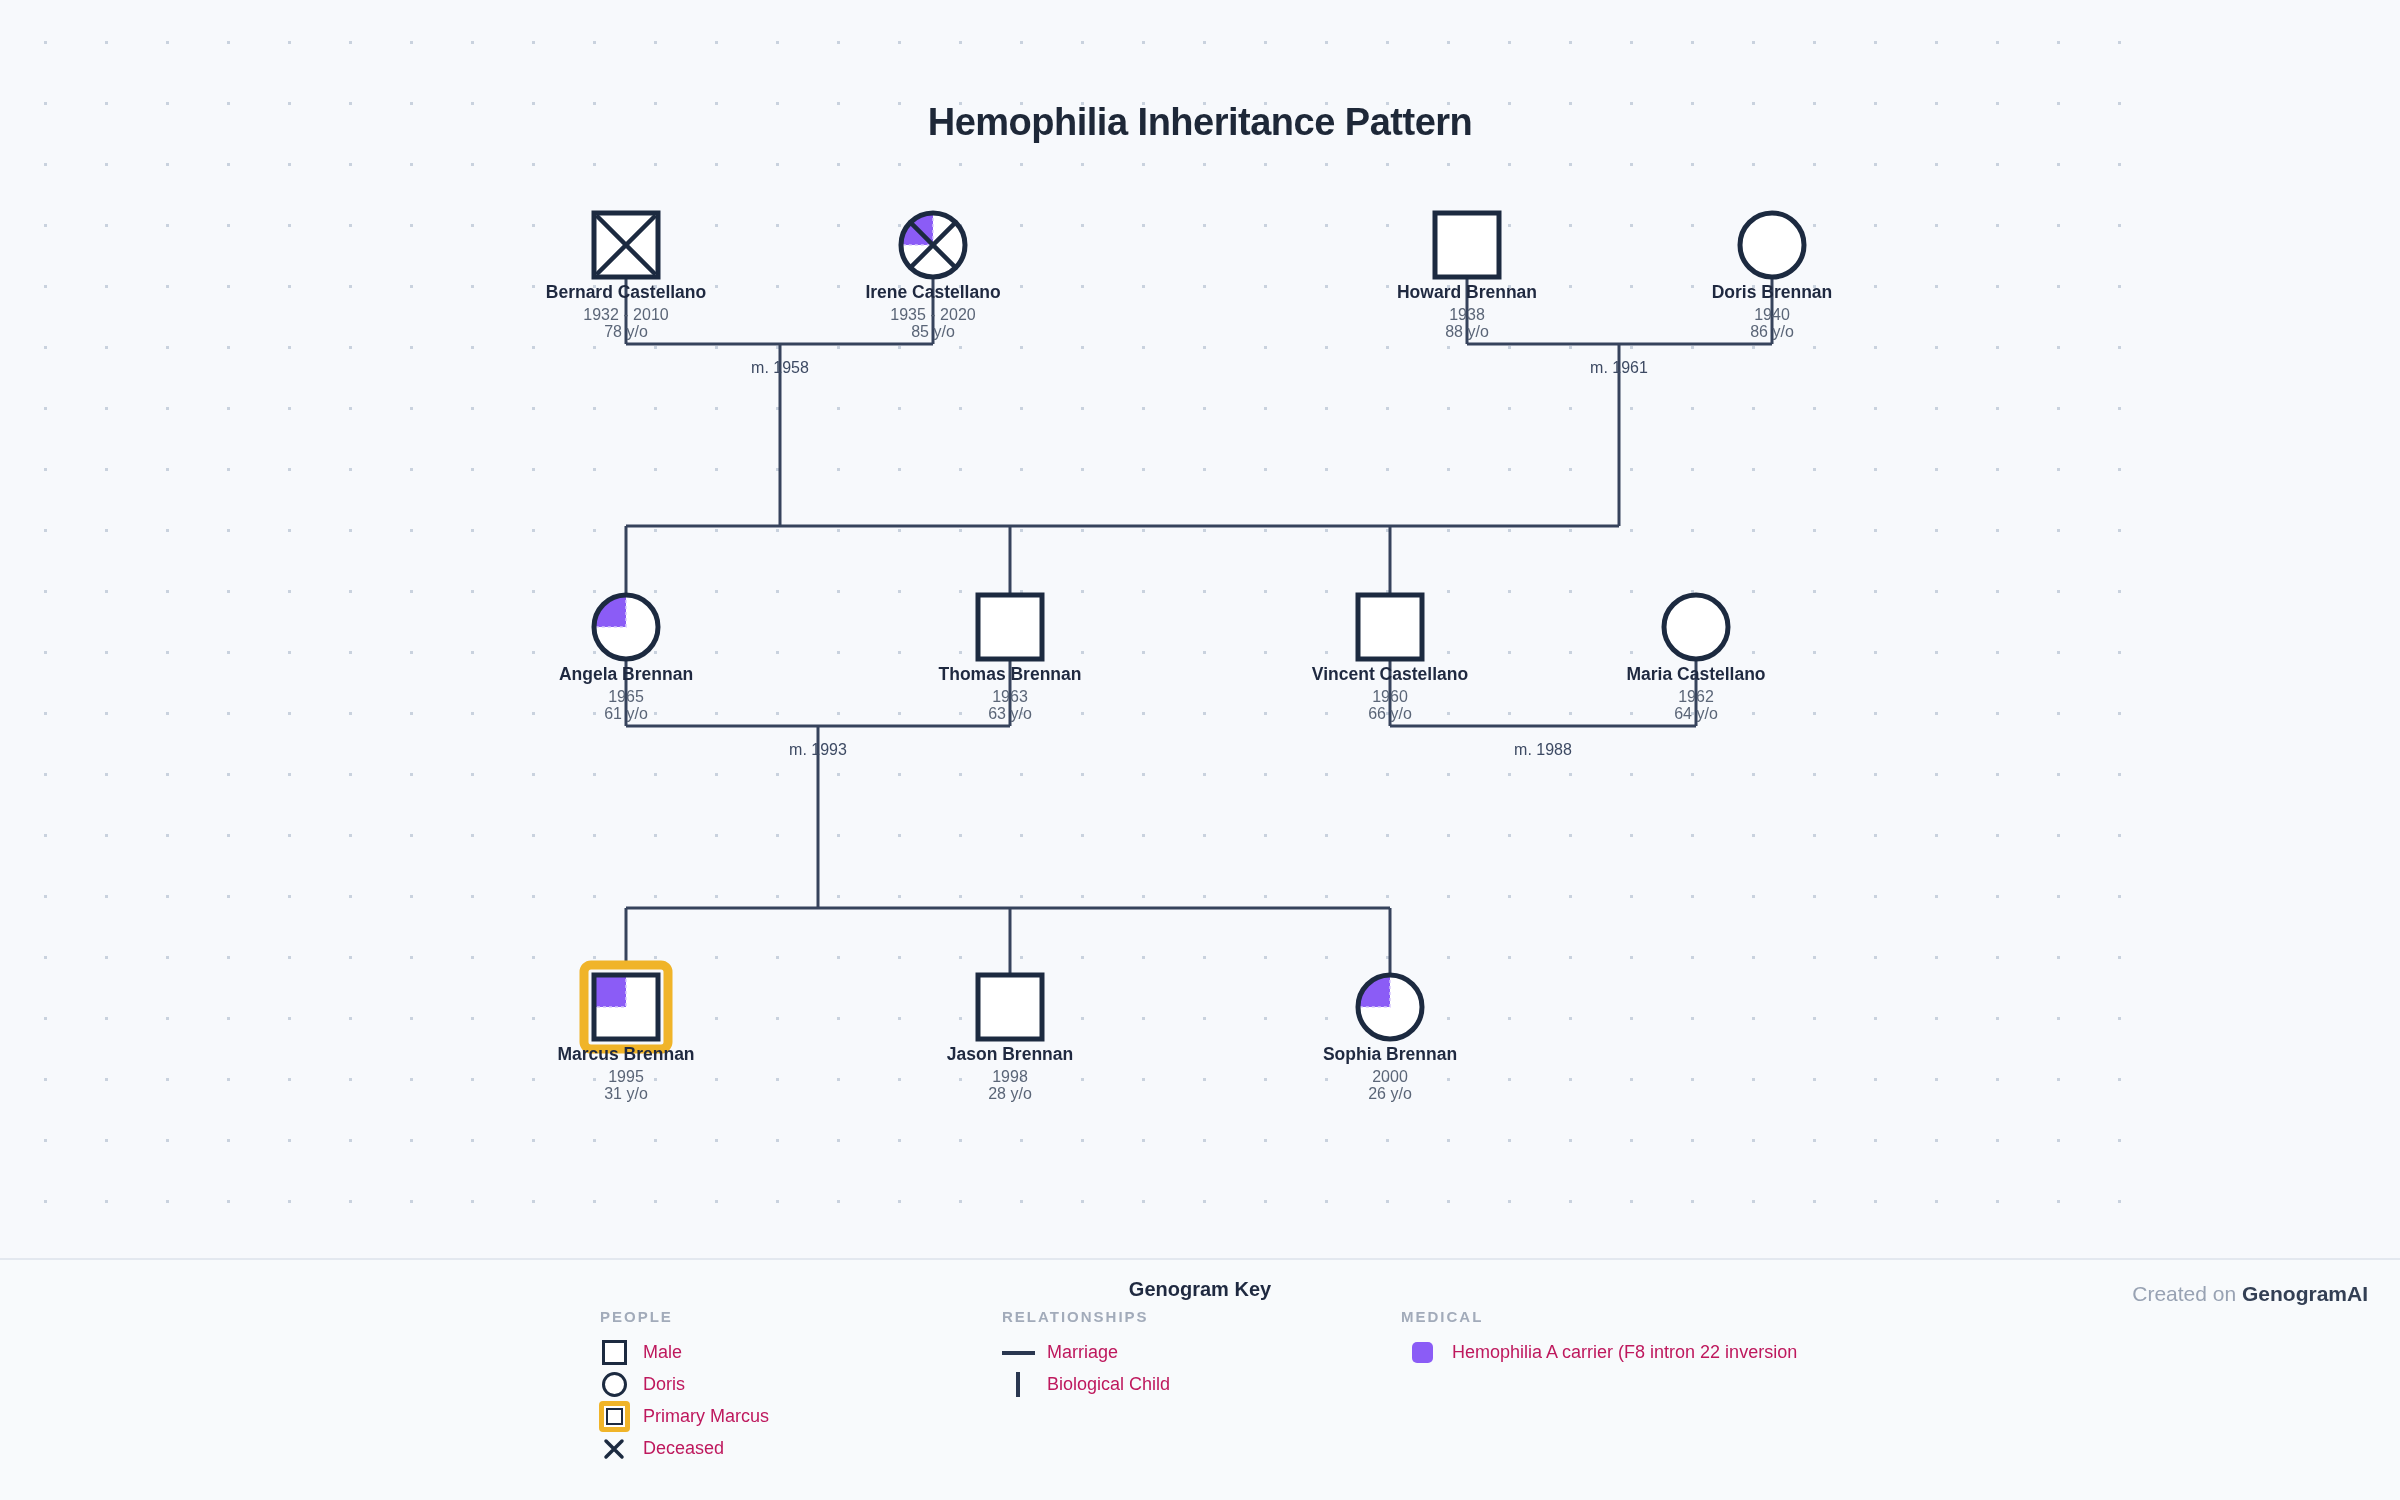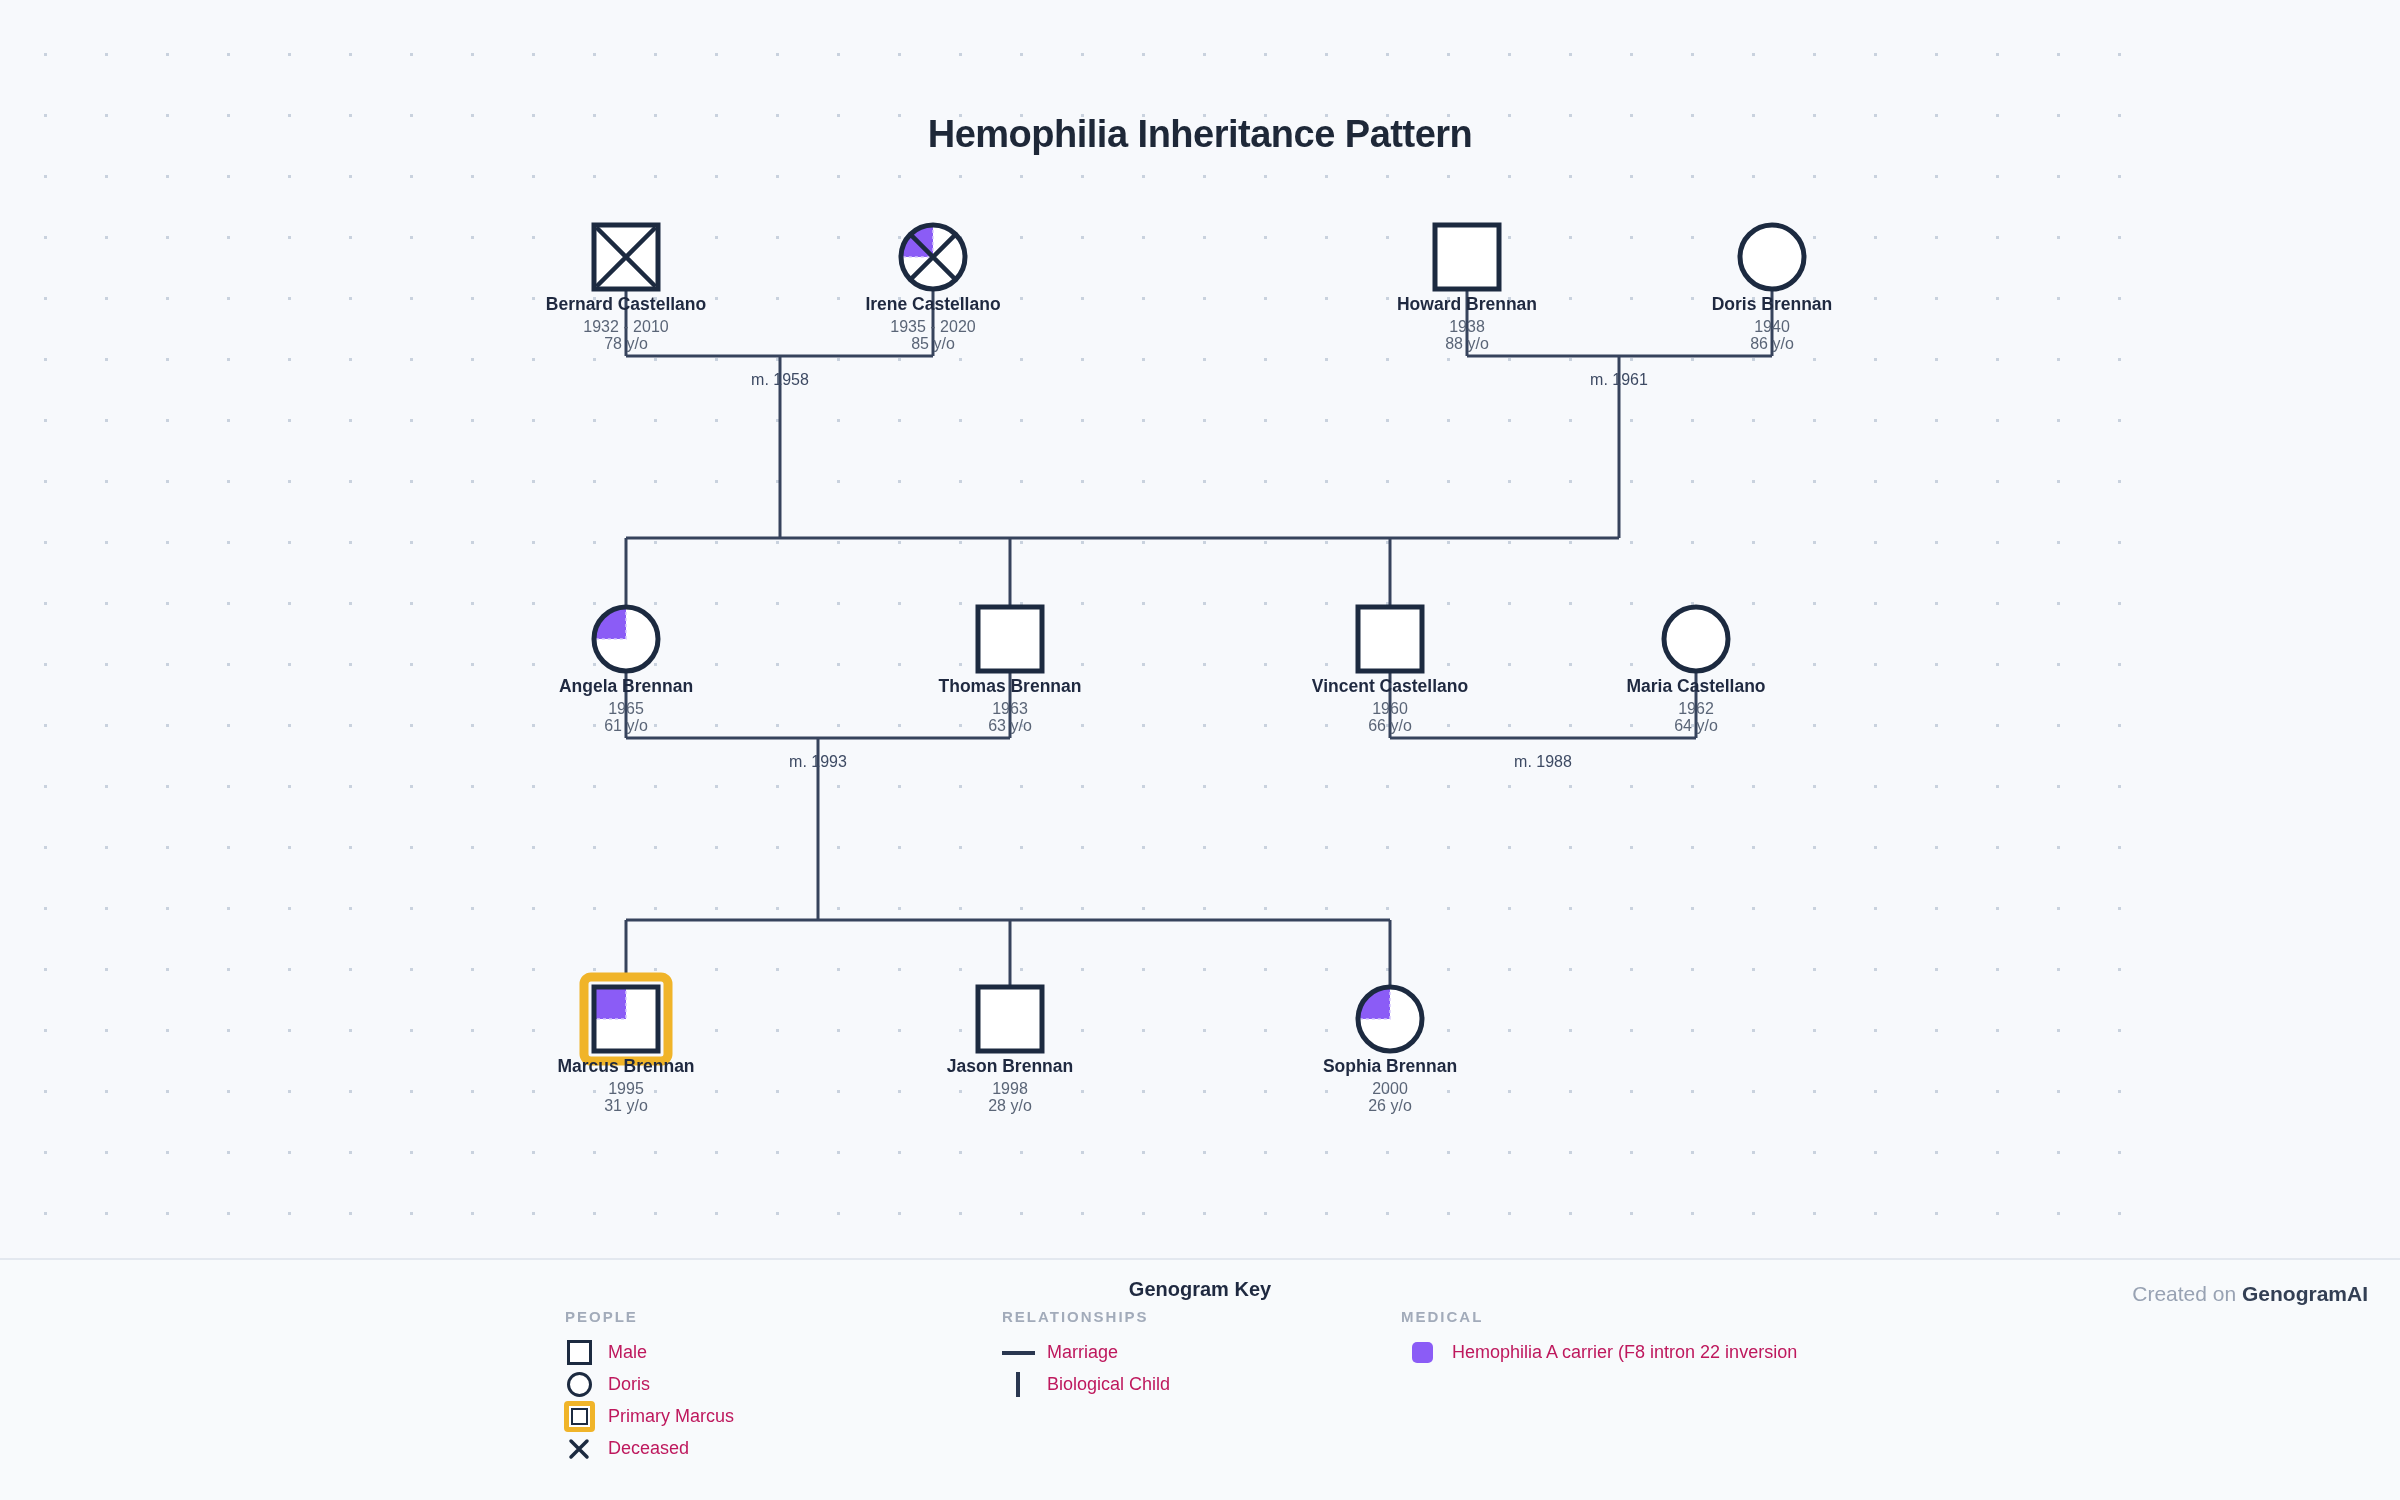--- a/index.html
+++ b/index.html
@@ -2,21 +2,21 @@
 <html><head>
 <meta charset="utf-8">
 <style>
   html,body{margin:0;padding:0;}
   body{
     width:2400px;height:1500px;overflow:hidden;
     font-family:"Liberation Sans", sans-serif;
     background:#f7f9fc;position:relative;
   }
   .chart-area{
-    position:absolute;left:0;top:12px;width:2152px;height:1252px;
+    position:absolute;left:0;top:0;width:2152px;height:1252px;
     background-image:radial-gradient(circle,#c9d2de 1.7px,transparent 1.8px);
     background-size:61px 61px;background-position:15px 12px;
   }
   .genogram-svg{position:absolute;left:0;top:0;}
   .ln{stroke:#36435c;stroke-width:3;fill:none;}
   .shape-fill{fill:#ffffff;stroke:none;}
   .shape-outline{fill:none;stroke:#1c2a40;stroke-width:5;}
   .xmark{stroke:#1c2a40;stroke-width:4.5;stroke-linecap:round;fill:none;}
   .quad{fill:#8b5cf6;stroke:#d6c9fb;stroke-width:1.5;stroke-dasharray:3 3;}
   .ring{fill:none;stroke:#f0b429;stroke-width:9;}
@@ -31,21 +31,21 @@
   }
   .key-title{
     position:absolute;left:0;top:18px;width:100%;text-align:center;
     font-size:20px;font-weight:700;color:#1f2940;
   }
   .credit{
     position:absolute;right:32px;top:22px;font-size:21px;color:#98a2b3;
   }
   .credit b{color:#333f54;font-weight:700;}
   .key-col{position:absolute;top:48px;}
-  .col-people{left:564px;}
+  .col-people{left:599px;}
   .col-rel{left:1001px;}
   .col-med{left:1400px;}
   .key-header{
     font-size:15px;font-weight:700;letter-spacing:2px;color:#a2abba;
     margin:0 0 14px 1px;
   }
   .krow{display:flex;align-items:center;height:27px;margin-bottom:5px;}
   .kicon{display:flex;align-items:center;justify-content:center;flex:0 0 auto;margin-right:14px;}
   .kicon-people{width:30px;}
   .kicon-rel{width:34px;margin-right:12px;}

